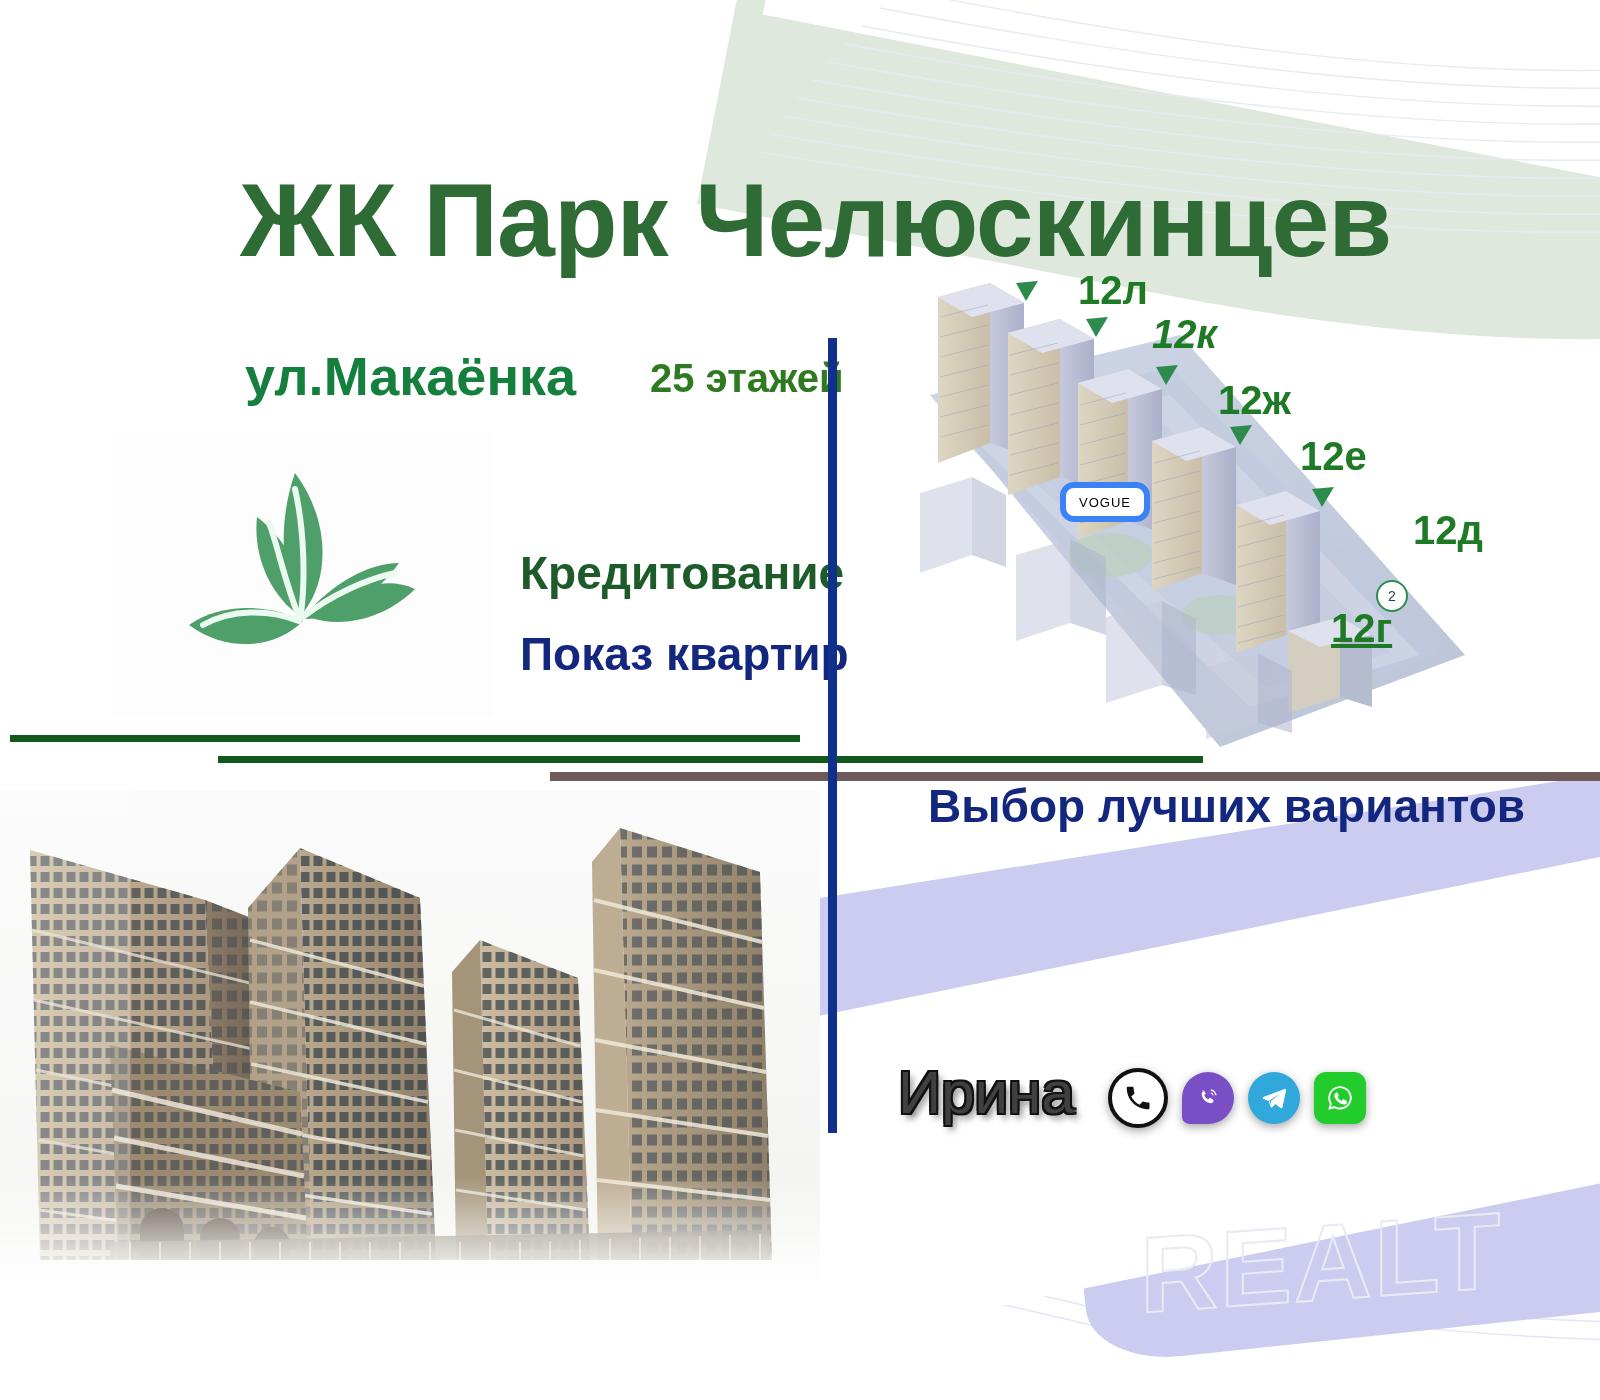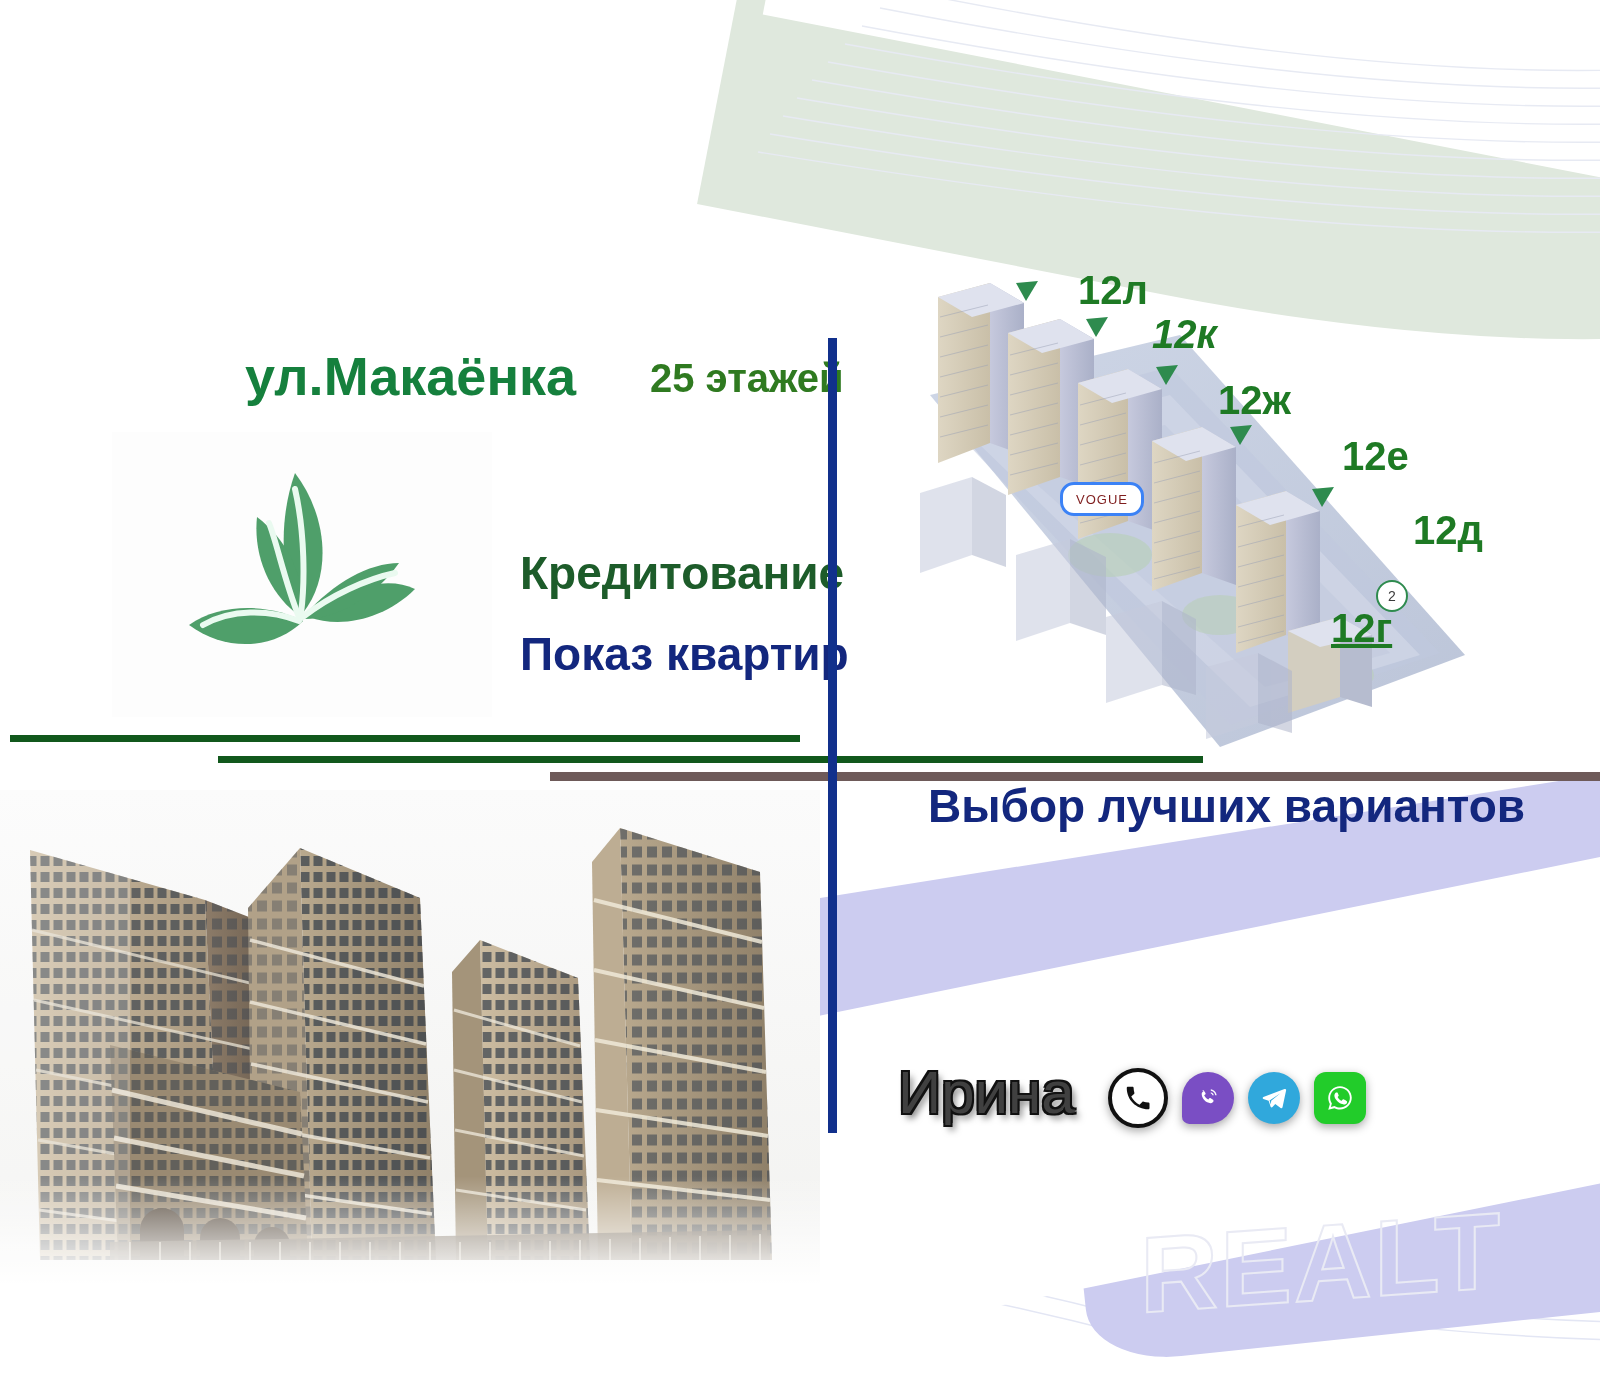--- a/index.html
+++ b/index.html
@@ -65,23 +65,23 @@
   .rule-green-2{left:218px;top:756px;width:985px;background:#11581c;}
   .rule-brown{left:550px;top:772px;width:1050px;height:9px;background:#6e5a59;}
   .rule-vert{position:absolute;left:828px;top:338px;width:9px;height:795px;background:#11308c;}
 
   
   .render{position:absolute;left:920px;top:255px;width:560px;height:500px;}
   .render svg{display:block;}
   .render-label{position:absolute;font-size:40px;font-weight:bold;color:#1e7a24;
                 white-space:nowrap;font-family:"Liberation Sans",sans-serif;}
   .vogue-pin{position:absolute;left:1060px;top:482px;width:78px;height:28px;
-             background:#ffffff;border:3px solid #3b82f6;border-radius:14px;
+             background:#ffffff;border:6px solid #3b82f6;border-radius:14px;
              display:flex;align-items:center;justify-content:center;
-             font-size:13px;color:#7f1d1d;letter-spacing:1px;}
+             font-size:13px;color:#000000;letter-spacing:1px;}
   .num-pin{position:absolute;left:1376px;top:580px;width:28px;height:28px;border-radius:50%;
            background:#ffffff;border:2px solid #2e8b4e;display:flex;align-items:center;
            justify-content:center;font-size:14px;color:#3b3b3b;}
 
   
   .best{position:absolute;left:928px;top:779px;font-size:46px;font-weight:bold;
          color:#13277e;white-space:nowrap;}
   .direct{position:absolute;left:940px;top:898px;font-size:32px;font-weight:bold;
           color:#101010;white-space:nowrap;}
 
@@ -146,20 +146,21 @@
     </div>
 
     <div class="lav-blob"></div>
     <div class="lav-blob-cut"></div>
     <div class="lav-band"></div>
     <div class="lav-band-mask"></div>
   </div>
 
   <div class="watermark">REALT</div>
 
+  <div class="title">ЖК Парк Челюскинцев</div>
   <div class="street">ул.Макаёнка</div>
   <div class="floors">25 этажей</div>
 
   <div class="logo-box">
     <svg width="250" height="215" viewBox="0 0 250 215">
       <g fill="#4f9f6a">
         <path d="M118,6 C150,48 156,108 126,146 C104,120 100,56 118,6 Z"></path>
         <path d="M124,150 C92,128 76,88 80,50 C112,74 130,114 124,150 Z"></path>
         <path d="M132,150 C166,120 210,108 238,122 C208,152 164,162 132,150 Z"></path>
         <path d="M126,154 C96,138 46,134 12,158 C50,186 98,182 126,154 Z"></path>
@@ -263,21 +264,21 @@
         <path d="M392,234 L414,232 L402,252 Z"></path>
         <path d="M152,230 L172,228 L162,250 Z"></path>
         <path d="M460,330 L480,328 L470,350 Z"></path>
       </g>
     </svg>
   </div>
 
   <div class="render-label" style="left:1078px;top:268px;">12л</div>
   <div class="render-label" style="left:1152px;top:312px;font-style:italic;">12к</div>
   <div class="render-label" style="left:1218px;top:378px;text-align:center;">12ж</div>
-  <div class="render-label" style="left:1300px;top:434px;margin-left:42px;">12е</div>
+  <div class="render-label" style="left:1300px;top:434px;">12е</div>
   <div class="render-label" style="left:1372px;top:508px;margin-left:41px;">12д</div>
   <div class="render-label" style="left:1331px;top:606px;text-decoration:underline;">12г</div>
 
   <div class="vogue-pin">VOGUE</div>
   <div class="num-pin">2</div>
 
   <div class="best">Выбор лучших вариантов</div>
 
   <div class="agent">Ирина</div>
 

